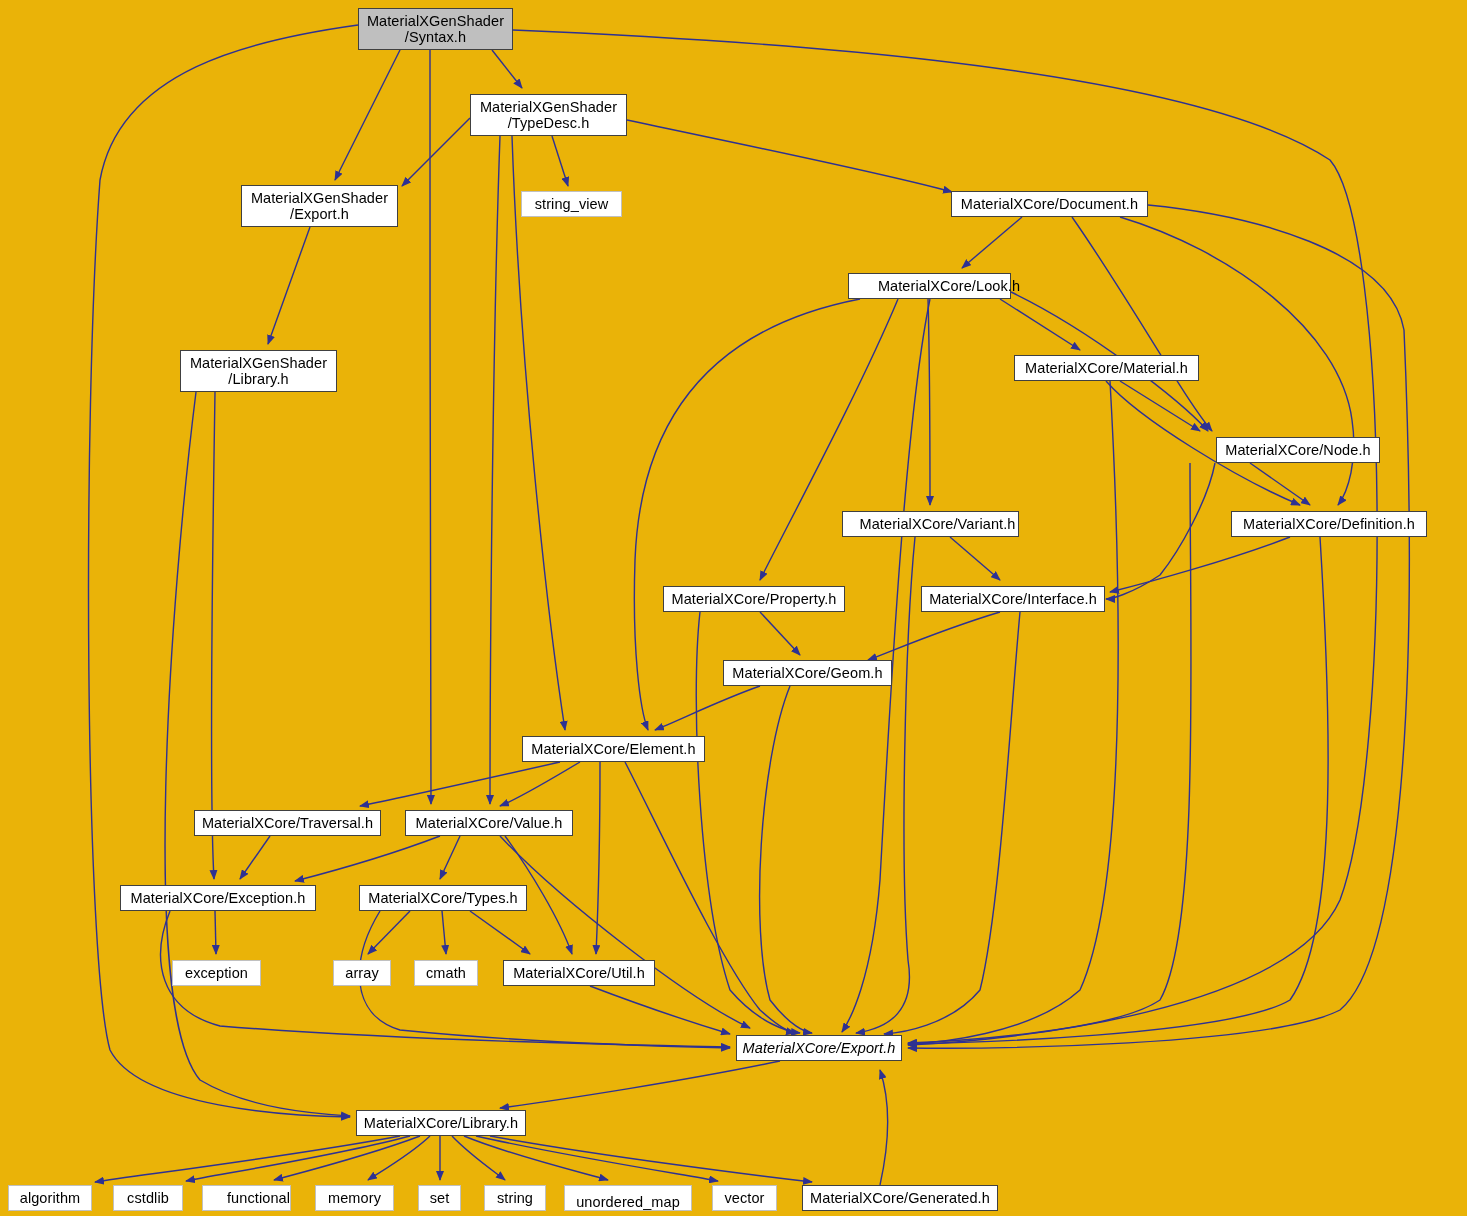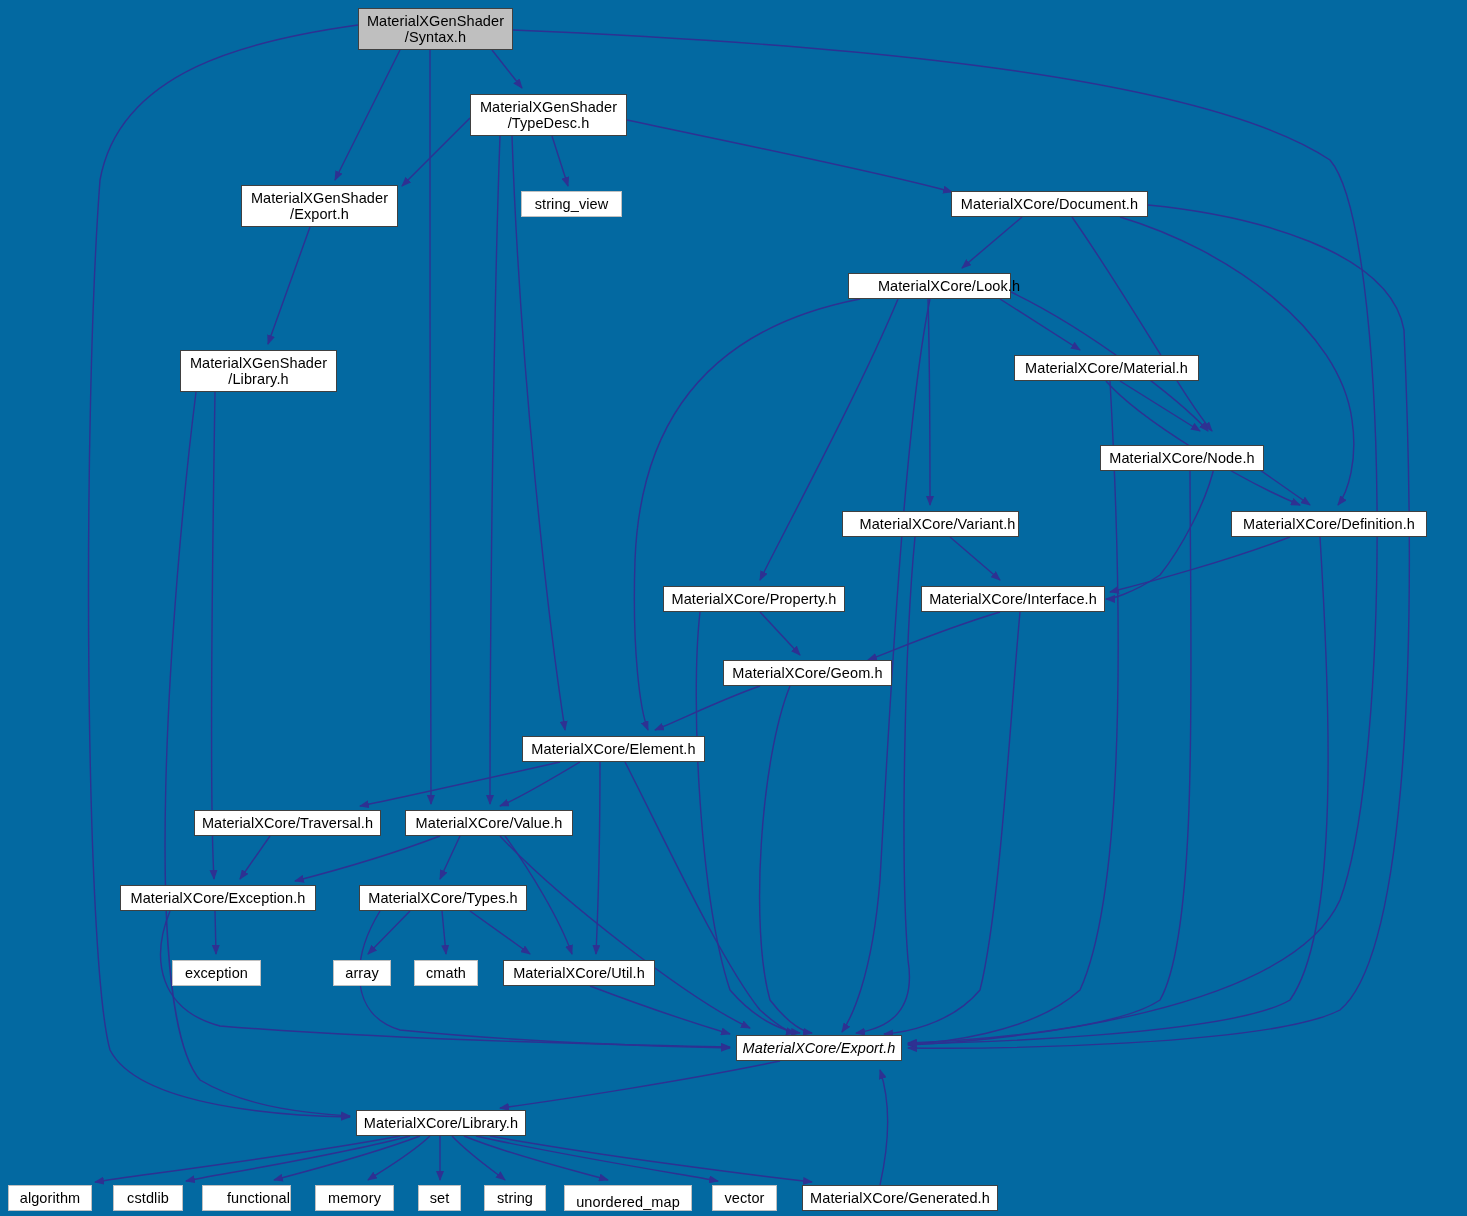--- a/index.html
+++ b/index.html
@@ -4,21 +4,21 @@
 <style>
   html, body {
     margin: 0;
     padding: 0;
     background: #ffffff;
   }
   #graph-root {
     position: relative;
     width: 1467px;
     height: 1216px;
-    background: #0369a1;
+    background: #eab308;
     font-family: "Liberation Sans", sans-serif;
     overflow: hidden;
   }
   svg.edges {
     position: absolute;
     left: 0;
     top: 0;
     width: 1467px;
     height: 1216px;
     pointer-events: none;
@@ -135,21 +135,21 @@
       <div class="node" style="left: 470px; top: 94px; width: 157px; height: 42px;"><span class="node-label">MaterialXGenShader
 /TypeDesc.h</span></div>
       <div class="node" style="left: 241px; top: 185px; width: 157px; height: 42px;"><span class="node-label">MaterialXGenShader
 /Export.h</span></div>
       <div class="node system" style="left: 521px; top: 191px; width: 101px; height: 26px;"><span class="node-label">string_view</span></div>
       <div class="node" style="left: 951px; top: 191px; width: 197px; height: 26px;"><span class="node-label">MaterialXCore/Document.h</span></div>
       <div class="node" style="left: 848px; top: 273px; width: 163px; height: 26px; padding-left: 39px;"><span class="node-label">MaterialXCore/Look.h</span></div>
       <div class="node" style="left: 180px; top: 350px; width: 157px; height: 42px;"><span class="node-label">MaterialXGenShader
 /Library.h</span></div>
       <div class="node" style="left: 1014px; top: 355px; width: 185px; height: 26px;"><span class="node-label">MaterialXCore/Material.h</span></div>
-      <div class="node" style="left: 1100px; top: 437px; width: 164px; height: 26px; margin-top: 8px;"><span class="node-label">MaterialXCore/Node.h</span></div>
+      <div class="node" style="left: 1216px; top: 437px; width: 164px; height: 26px;"><span class="node-label">MaterialXCore/Node.h</span></div>
       <div class="node" style="left: 842px; top: 511px; width: 177px; height: 26px; padding-left: 14px;"><span class="node-label">MaterialXCore/Variant.h</span></div>
       <div class="node" style="left: 1231px; top: 511px; width: 196px; height: 26px;"><span class="node-label">MaterialXCore/Definition.h</span></div>
       <div class="node" style="left: 663px; top: 586px; width: 182px; height: 26px;"><span class="node-label">MaterialXCore/Property.h</span></div>
       <div class="node" style="left: 921px; top: 586px; width: 184px; height: 26px;"><span class="node-label">MaterialXCore/Interface.h</span></div>
       <div class="node" style="left: 723px; top: 660px; width: 169px; height: 26px;"><span class="node-label">MaterialXCore/Geom.h</span></div>
       <div class="node" style="left: 522px; top: 736px; width: 183px; height: 26px;"><span class="node-label">MaterialXCore/Element.h</span></div>
       <div class="node" style="left: 194px; top: 810px; width: 187px; height: 26px;"><span class="node-label">MaterialXCore/Traversal.h</span></div>
       <div class="node" style="left: 405px; top: 810px; width: 168px; height: 26px;"><span class="node-label">MaterialXCore/Value.h</span></div>
       <div class="node" style="left: 120px; top: 885px; width: 196px; height: 26px;"><span class="node-label">MaterialXCore/Exception.h</span></div>
       <div class="node" style="left: 359px; top: 885px; width: 168px; height: 26px;"><span class="node-label">MaterialXCore/Types.h</span></div>

